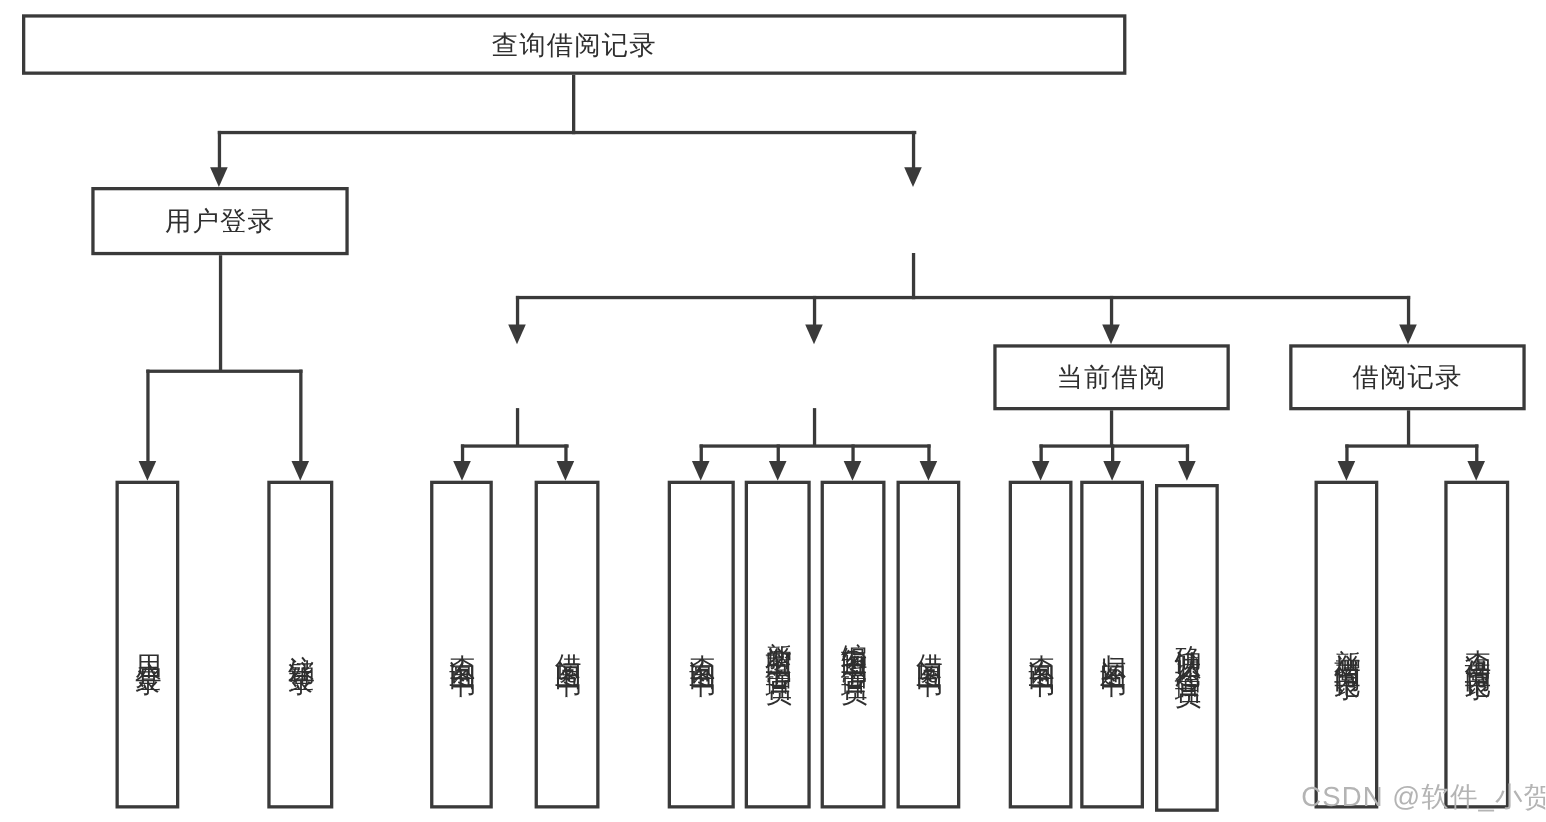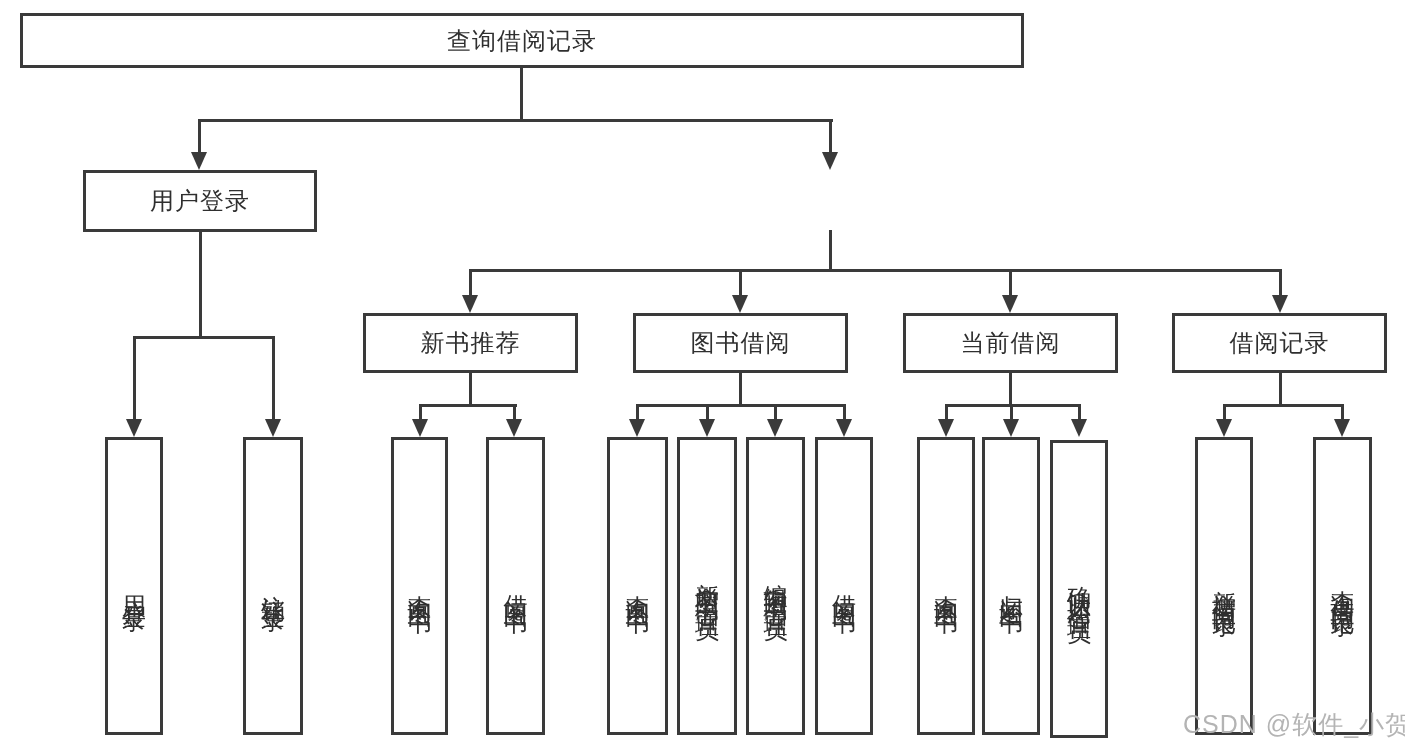--- a/index.html
+++ b/index.html
@@ -70,26 +70,20 @@
   <div class="h" style="left:469px;top:269px;width:813px"></div>
   <div class="v" style="left:469px;top:269px;height:28px"></div>
   <div class="v" style="left:739px;top:269px;height:28px"></div>
   <div class="v" style="left:1009px;top:269px;height:28px"></div>
   <div class="v" style="left:1279px;top:269px;height:28px"></div>
   <div class="arw" style="left:462px;top:295px"></div>
   <div class="arw" style="left:732px;top:295px"></div>
   <div class="arw" style="left:1002px;top:295px"></div>
   <div class="arw" style="left:1272px;top:295px"></div>
 
-  <div class="box" style="left:363px;top:313px;width:215px;height:60px">
-    <span>新书推荐</span>
-  </div>
-  <div class="box" style="left:633px;top:313px;width:215px;height:60px">
-    <span>图书借阅</span>
-  </div>
   <div class="box" style="left:903px;top:313px;width:215px;height:60px">
     <span>当前借阅</span>
   </div>
   <div class="box" style="left:1172px;top:313px;width:215px;height:60px">
     <span>借阅记录</span>
   </div>
 
   <div class="v" style="left:469px;top:371px;height:35px"></div>
   <div class="v" style="left:739px;top:371px;height:35px"></div>
   <div class="v" style="left:1009px;top:371px;height:35px"></div>

